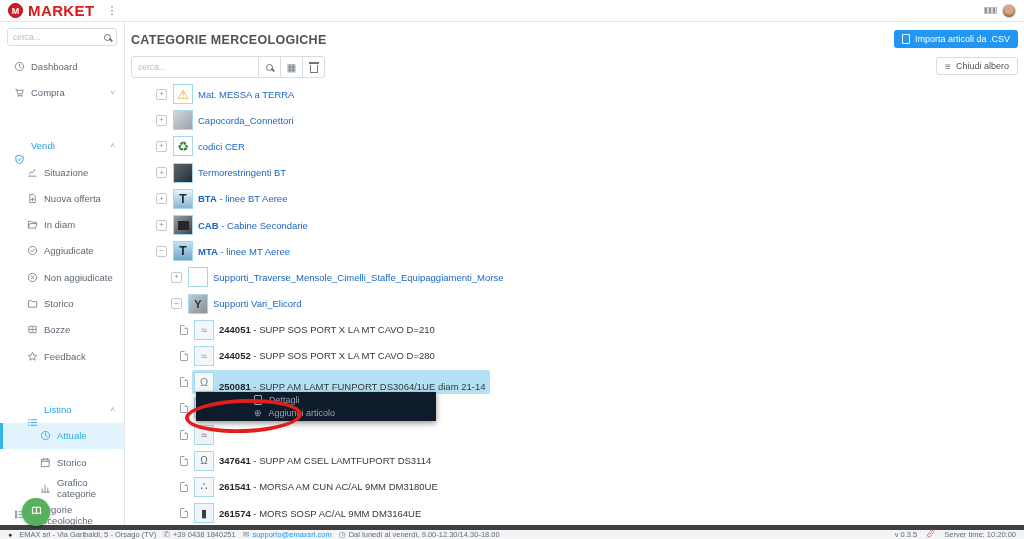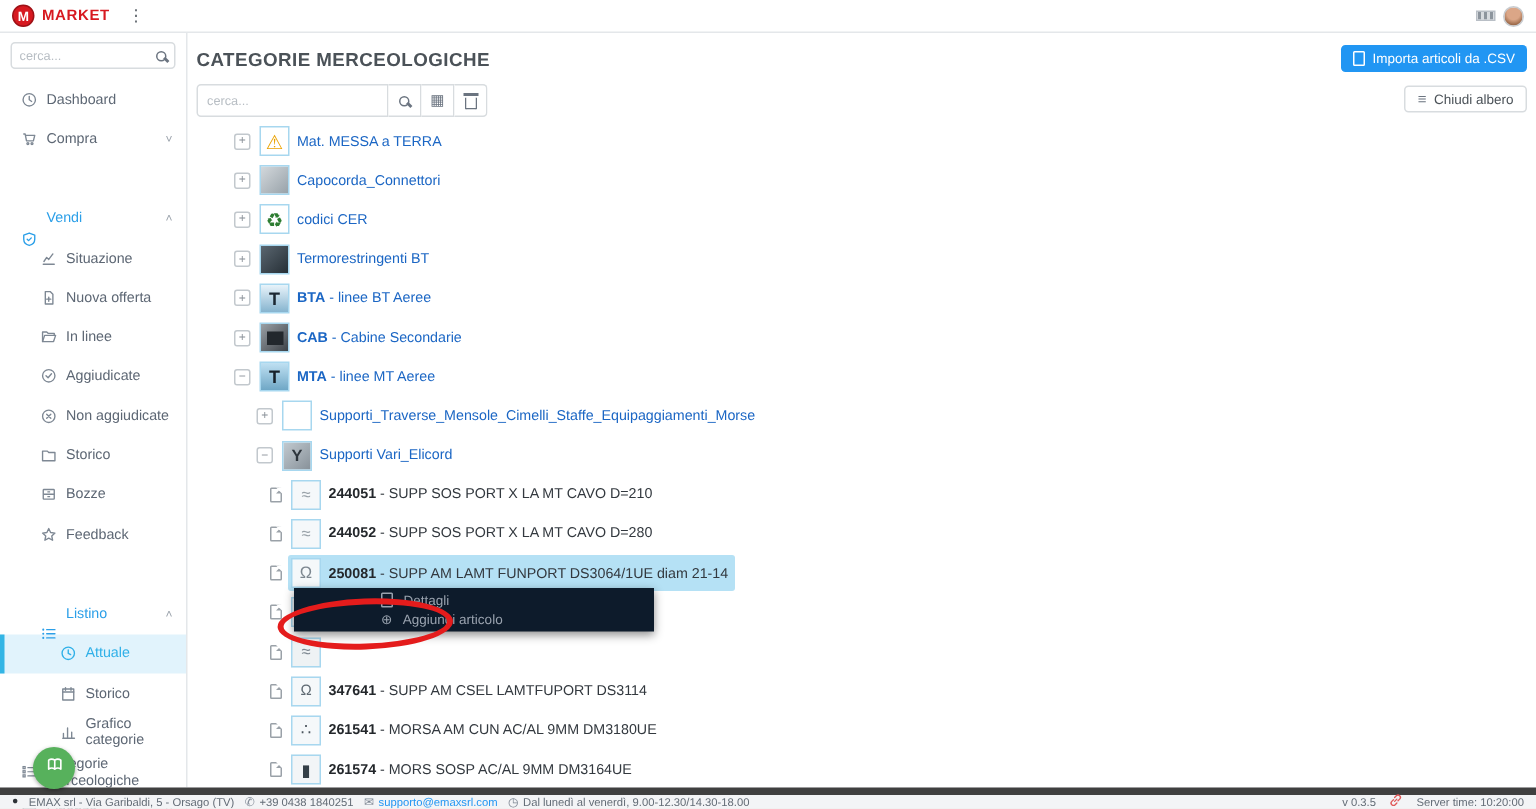--- a/index.html
+++ b/index.html
@@ -7,21 +7,21 @@
   .app {
     width:1024px; height:539px; position:relative; overflow:hidden;
     font-family:"Liberation Sans", sans-serif; background:#fff;
   }
   
   .topbar { height:22px; background:#fff; border-bottom:1px solid #e4e7ea;
     display:flex; align-items:center; padding:0 8px; position:relative; z-index:6; }
   .logo { width:15px; height:15px; border-radius:50%; background:#d71920; color:#fff;
     font-size:9px; font-weight:bold; display:flex; align-items:center; justify-content:center;
     border:1px solid #9e1116; flex:none; }
-  .brand { color:#d71920; font-weight:bold; font-size:10px; letter-spacing:.4px; margin-left:5px; }
+  .brand { color:#d71920; font-weight:bold; font-size:15px; letter-spacing:.4px; margin-left:5px; }
   .kebab { color:#5a6168; font-size:11px; margin-left:12px; cursor:pointer; }
   .hright { margin-left:auto; display:flex; align-items:center; gap:5px; }
   .ubadge { width:13px; height:7px; border:1px solid #b9bfc6;
     background:repeating-linear-gradient(90deg,#8d959d 0 2px,#d7dbdf 2px 4px); }
   .avatar { width:14px; height:14px; border-radius:50%; border:1px solid #c9ccd0;
     background:radial-gradient(circle at 50% 32%, #dba687 0 42%, #9c6a4a 75%, #6d4a33); cursor:pointer; }
 
   .cols { display:flex; height:503px; }
 
   
@@ -61,21 +61,21 @@
   .tbtn:last-child { border-radius:0 3px 3px 0; }
 
   .tree { position:relative; }
   .trow { height:26.2px; display:flex; align-items:center; gap:4px; }
   .lv1 { margin-left:25px; } .lv2 { margin-left:40px; } .lv3 { margin-left:49px; }
   .exp { width:11px; height:11px; border:1px solid #c2c8cd; border-radius:2px; background:#fff;
     color:#8a9199; font-size:8px; line-height:8px; display:flex; align-items:center; justify-content:center;
     cursor:pointer; flex:none; }
   .anchor { display:flex; align-items:center; gap:5px; padding:2px 5px 2px 2px; border-radius:2px;
     cursor:pointer; text-decoration:none; }
-  .anchor.sel { background:#b5e1f5; }
+  .anchor.sel { background:#b5e1f5;align-items:flex-end; }
   .thumb { width:20px; height:20px; border:1px solid #a7d7ef; background:#fff; flex:none;
     display:flex; align-items:center; justify-content:center; overflow:hidden; }
   .tname { font-size:9.5px; white-space:nowrap; }
   .cat .tname, .cat b { color:#1b66c4; }
   .art .tname { color:#33393f; }
   .art b { color:#23272b; }
 
   
   [data-thumb="warning"]::after { content:"⚠"; color:#eba200; font-size:13px; }
   [data-thumb="wires"]   { background:linear-gradient(135deg,#d3d8dc,#98a2a9); }
@@ -205,21 +205,21 @@
           </span>
         <span>Nuova offerta</span>
       </div>
       <div class="sitem sub">
         <span class="sic">
             <svg width="11" height="11" viewBox="0 0 24 24" fill="none" stroke="currentColor" stroke-width="2" stroke-linecap="round" stroke-linejoin="round">
               <path d="M3 19V5h6l2 2h9v3"></path>
               <path d="M3 19l3-9h16l-3 9z"></path>
             </svg>
           </span>
-        <span>In linee</span>
+        <span>In diam</span>
       </div>
       <div class="sitem sub">
         <span class="sic">
             <svg width="11" height="11" viewBox="0 0 24 24" fill="none" stroke="currentColor" stroke-width="2" stroke-linecap="round" stroke-linejoin="round">
               <circle cx="12" cy="12" r="9"></circle>
               <path d="M8 12l3 3 5-6"></path>
             </svg>
           </span>
         <span>Aggiudicate</span>
       </div>

